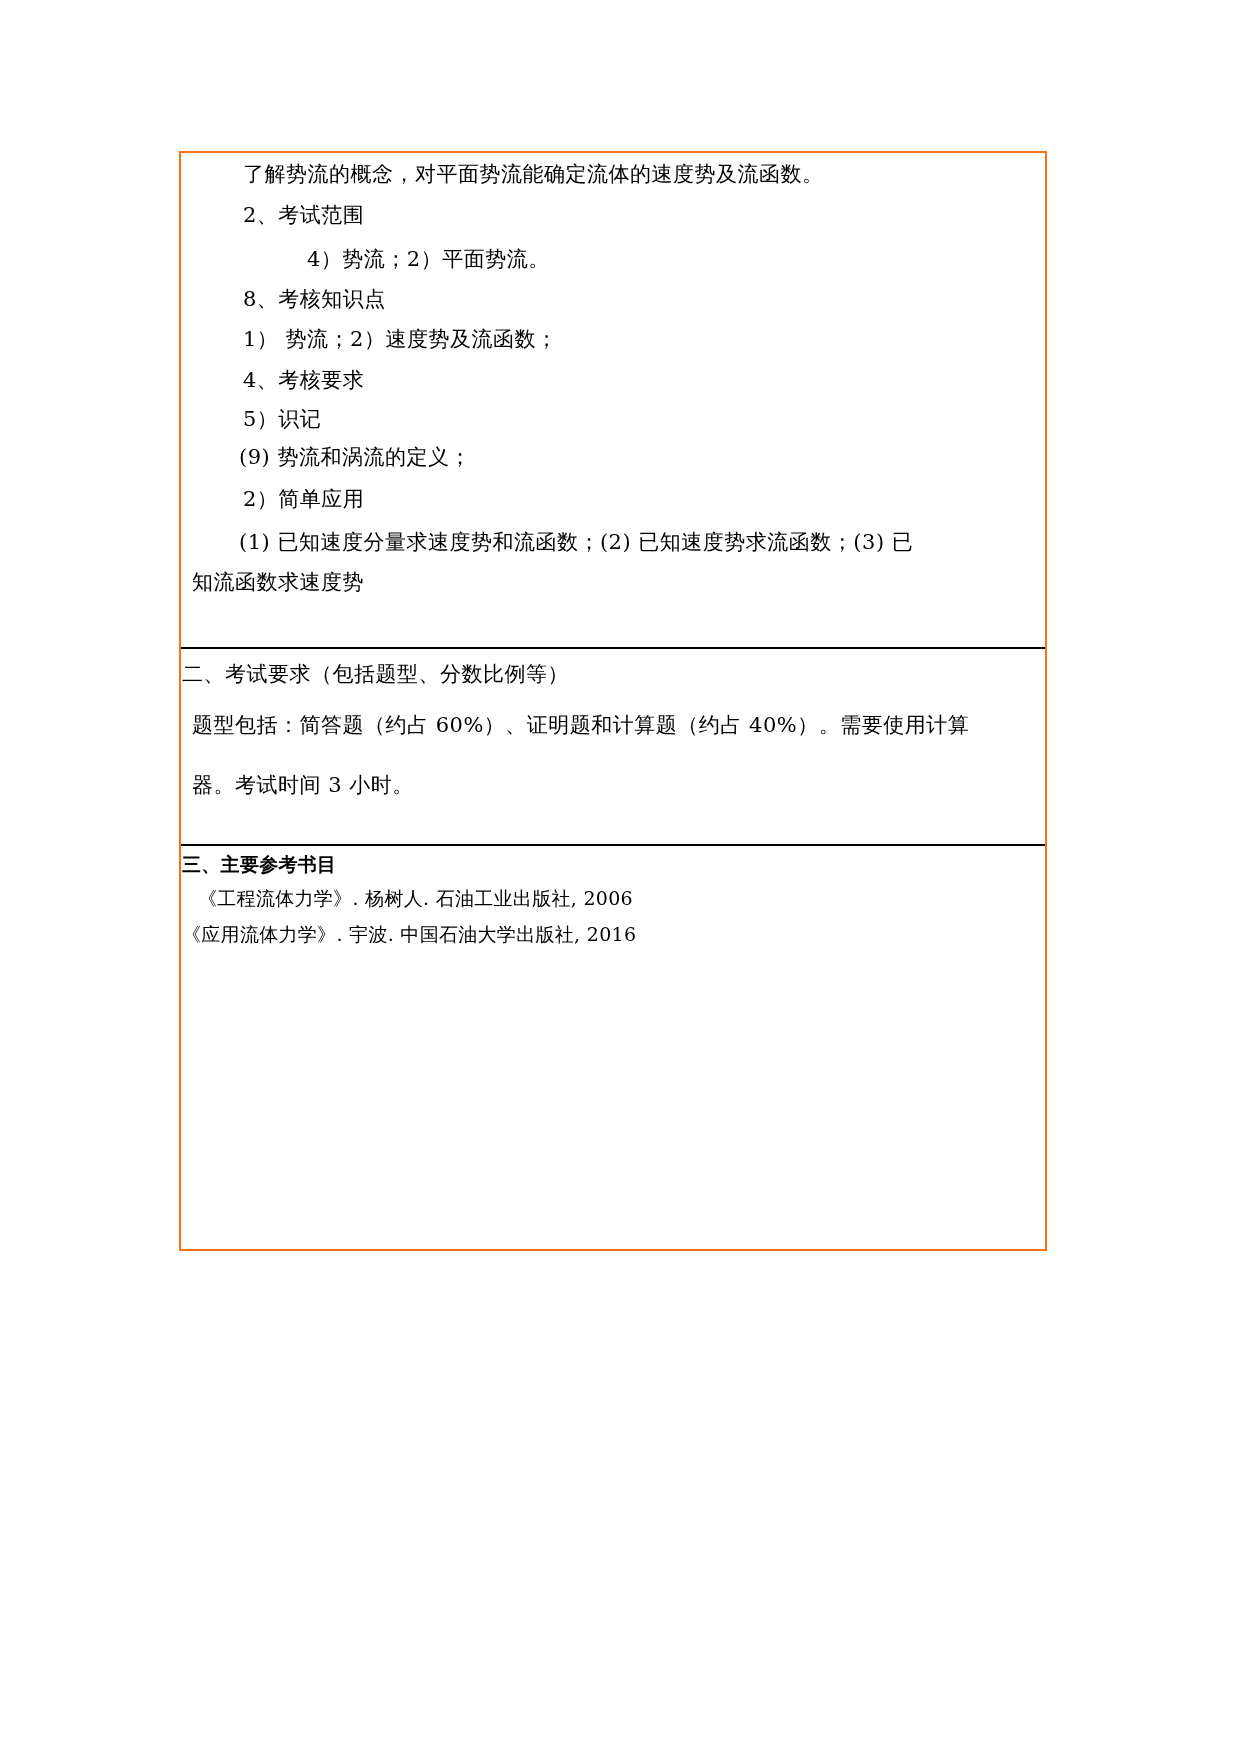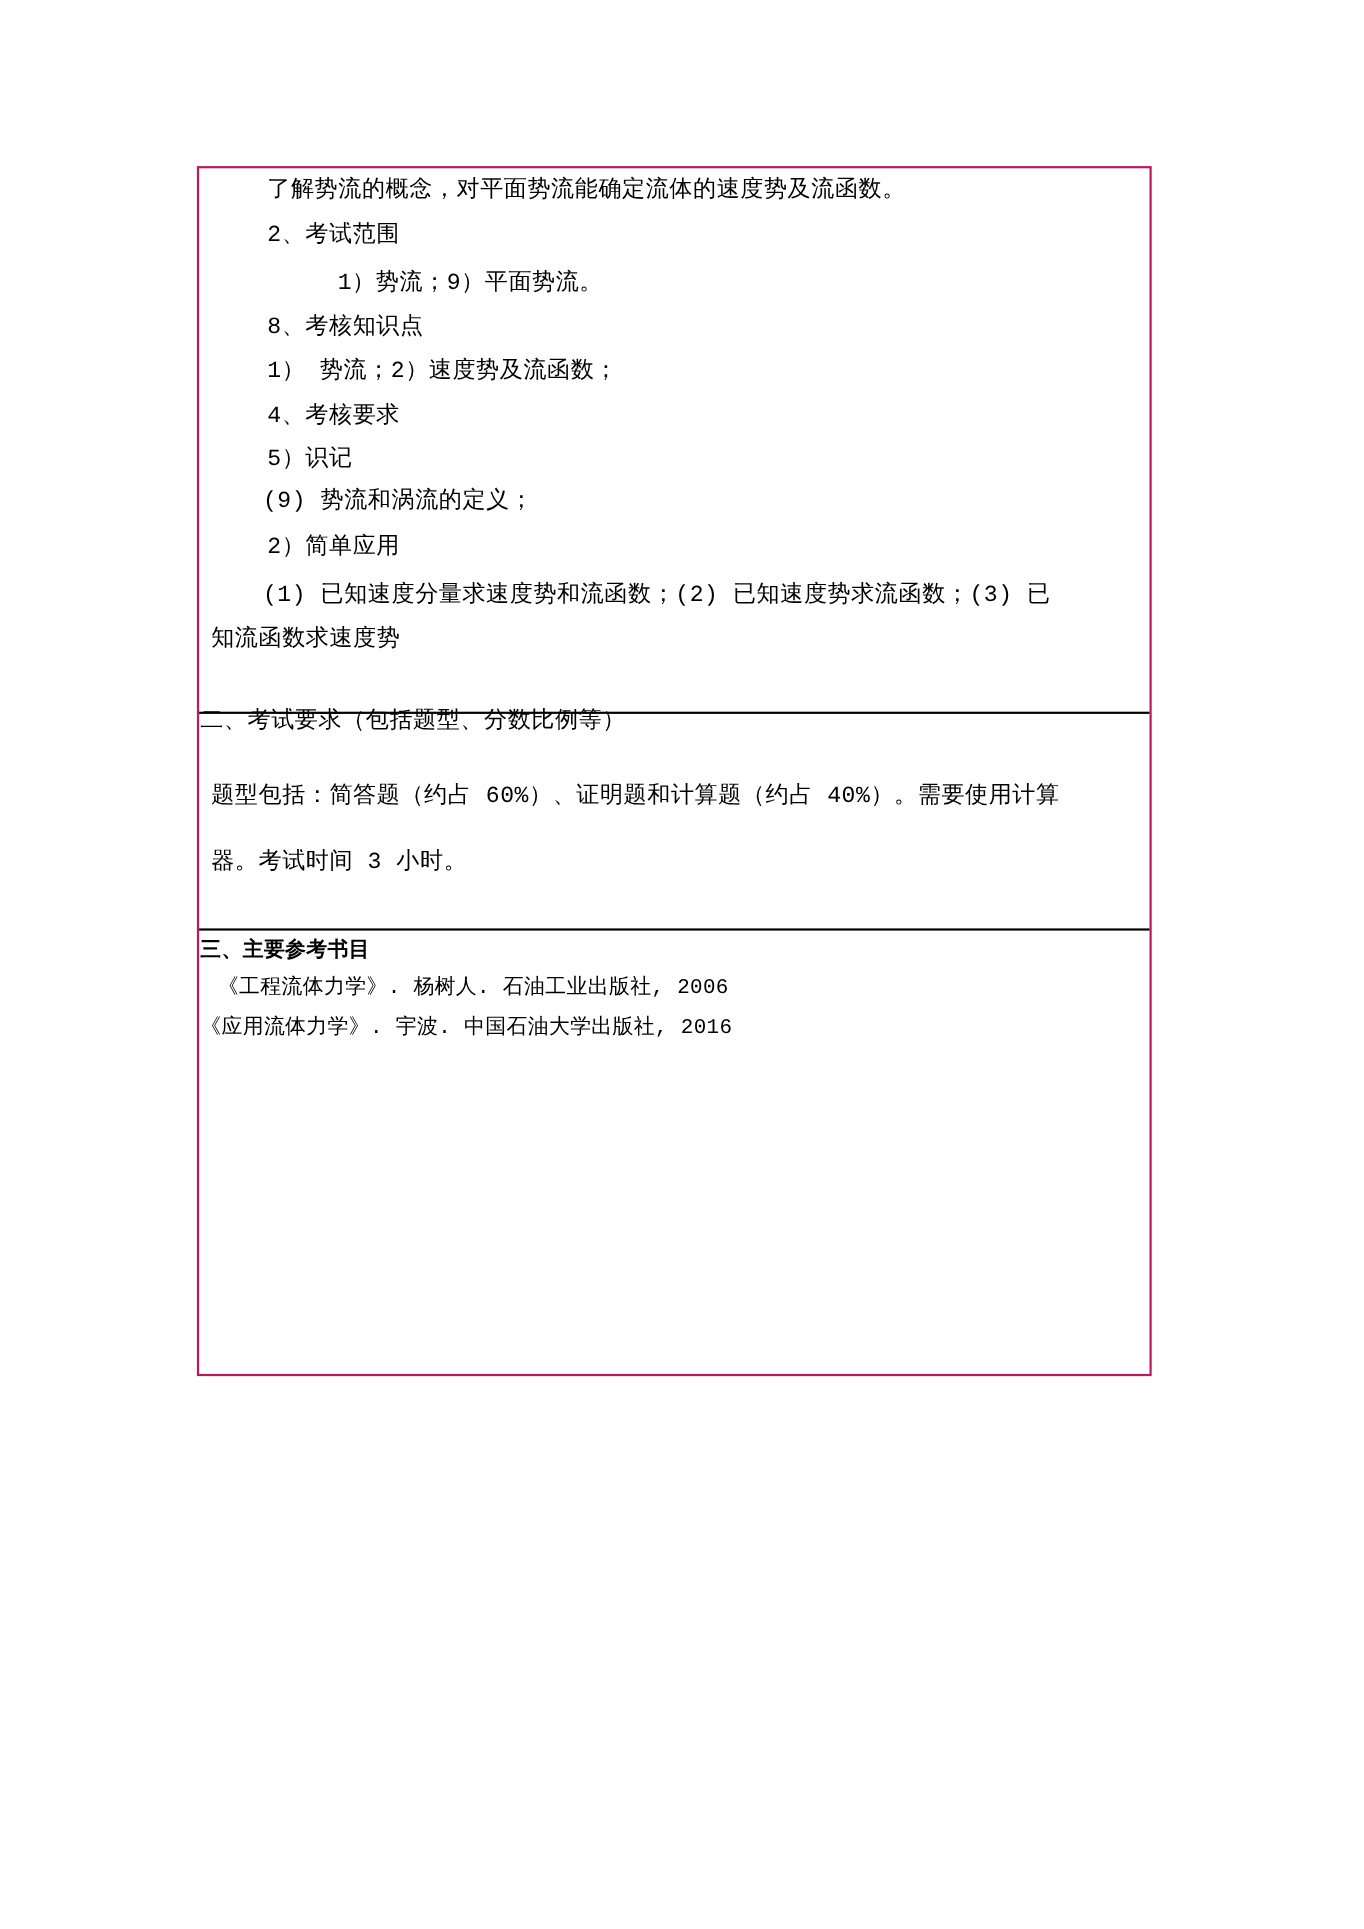--- a/index.html
+++ b/index.html
@@ -14,23 +14,22 @@
       overflow: hidden;
       font-family: "DejaVu Serif", "Liberation Serif", serif;
       color: #000000;
     }
     .table {
       position: absolute;
       left: 179px;
       top: 151px;
       width: 864px;
       height: 1096px;
-      border: 2px solid #be185d;
+      border: 2px solid #f97316;
       box-sizing: content-box;
-      font-family: Liberation Mono, monospace;
     }
     .divider {
       position: absolute;
       left: 0;
       width: 100%;
       height: 0;
       border-top: 2px solid #000000;
     }
     .line {
       position: absolute;
@@ -49,35 +48,35 @@
     }
   </style>
 </head>
 <body>
 
 <div class="table">
 
   <div>
     <div class="line" style="left:62px; top:7px;">了解势流的概念，对平面势流能确定流体的速度势及流函数。</div>
     <div class="line" style="left:62px; top:48px;">2、考试范围</div>
-    <div class="line" style="left:126px; top:92px;">1）势流；9）平面势流。</div>
+    <div class="line" style="left:126px; top:92px;">4）势流；2）平面势流。</div>
     <div class="line" style="left:62px; top:132px;">8、考核知识点</div>
     <div class="line" style="left:62px; top:172px;">1）  势流；2）速度势及流函数；</div>
     <div class="line" style="left:62px; top:213px;">4、考核要求</div>
     <div class="line" style="left:62px; top:252px;">5）识记</div>
     <div class="line" style="left:58px; top:290px;">(9) 势流和涡流的定义；</div>
     <div class="line" style="left:62px; top:332px;">2）简单应用</div>
     <div class="line" style="left:58px; top:375px;">(1) 已知速度分量求速度势和流函数；(2) 已知速度势求流函数；(3) 已</div>
     <div class="line" style="left:11px; top:415px;">知流函数求速度势</div>
   </div>
 
   <div class="divider" style="top:494px;"></div>
 
   <div>
-    <div class="line" style="left:1px; top:490px;">二、考试要求（包括题型、分数比例等）</div>
+    <div class="line" style="left:1px; top:507px;">二、考试要求（包括题型、分数比例等）</div>
     <div class="line" style="left:11px; top:558px;">题型包括：简答题（约占 60%）、证明题和计算题（约占 40%）。需要使用计算</div>
     <div class="line" style="left:11px; top:618px;">器。考试时间 3 小时。</div>
   </div>
 
   <div class="divider" style="top:691px;"></div>
 
   <div>
     <div class="line bold small" style="left:1px; top:697px;">三、主要参考书目</div>
     <div class="line small" style="left:1px; top:731px;padding-left:16px;">《工程流体力学》.  杨树人.     石油工业出版社, 2006</div>
     <div class="line small" style="left:1px; top:767px;">《应用流体力学》.  宇波.  中国石油大学出版社, 2016</div>

